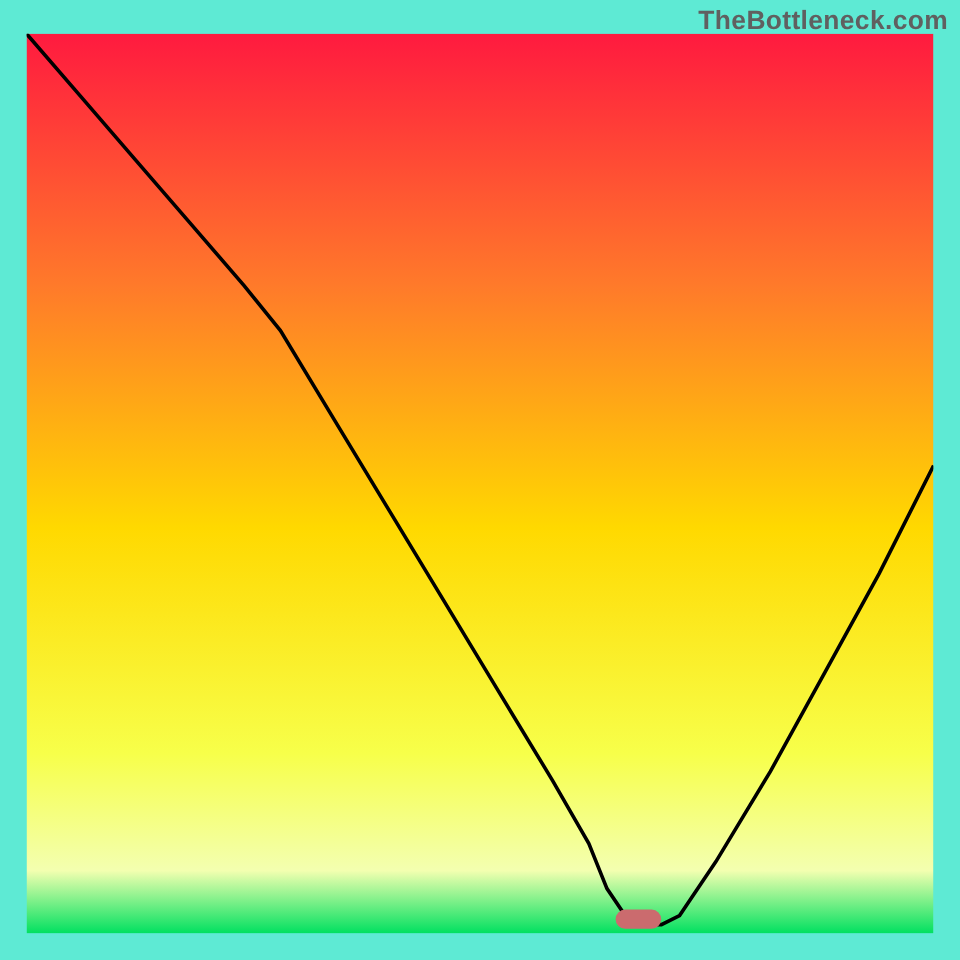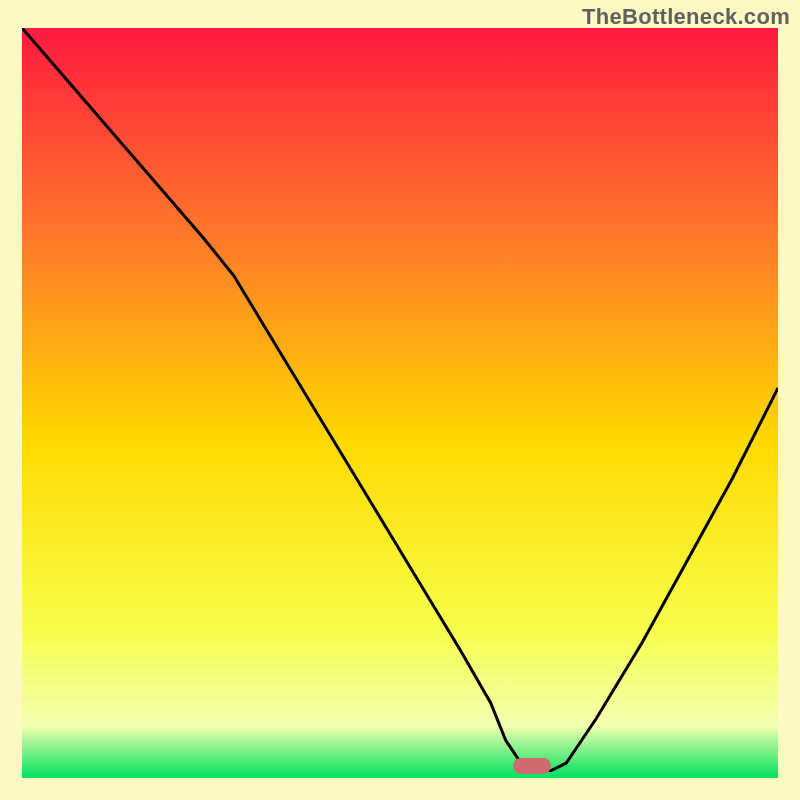--- a/index.html
+++ b/index.html
@@ -8,21 +8,21 @@
     width: 800px;
     height: 800px;
     background: #000;
     overflow: hidden;
     font-family: Arial, Helvetica, sans-serif;
   }
   .frame {
     position: relative;
     width: 800px;
     height: 800px;
-    background: #fef9c3;
+    background: #5eead4;
   }
   .watermark {
     position: absolute;
     top: 4px;
     right: 10px;
     color: #606060;
     font-size: 22px;
     font-weight: 600;
     letter-spacing: 0.3px;
     z-index: 10;

